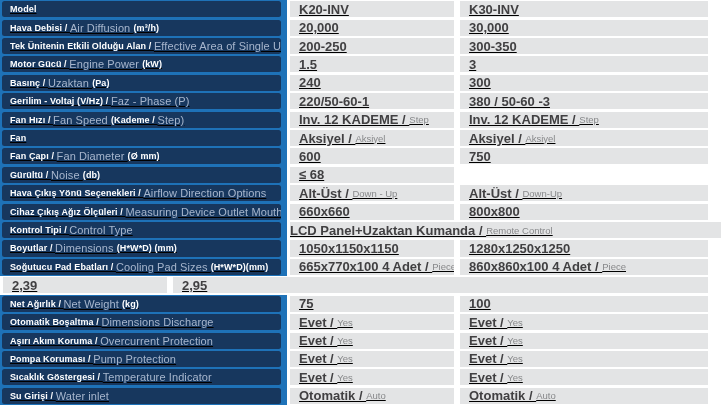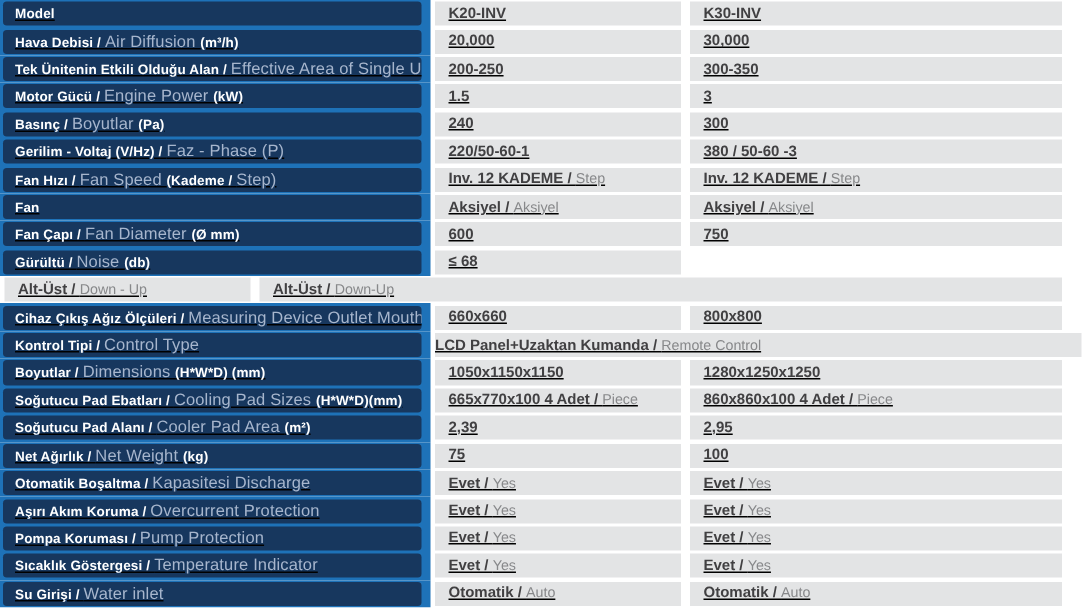--- a/index.html
+++ b/index.html
@@ -30,21 +30,21 @@
   .ln{color:var(--lblsec);font-size:11px;letter-spacing:.1px;}
   .val{
     box-sizing:border-box;background:var(--cellgray);
     margin:1.2px 0;display:flex;align-items:center;
     padding-left:9px;white-space:pre;overflow:hidden;
   }
   .val1{width:164px;margin-left:3px;flex-shrink:0;}
   .val2{flex:1;margin-left:6px;margin-right:16px;}
   .span2{flex:1;margin-left:3px;margin-right:3px;}
   .center{justify-content:flex-start;padding-left:0;}
-  .vb{color:var(--valbold);font-weight:bold;font-size:10px;}
+  .vb{color:var(--valbold);font-weight:bold;font-size:13px;}
   .vn{color:var(--valsec);font-size:9.5px;}
 </style>
 </head>
 <body>
 
 <div class="table">
     <div class="row">
       <div class="lblcol">
         <div class="lbl"><span class="lb">Model</span></div>
       </div>
@@ -67,21 +67,21 @@
     </div>
     <div class="row">
       <div class="lblcol">
         <div class="lbl"><span class="lb">Motor Gücü / </span><span class="ln">Engine Power </span><span class="lb">(kW)</span></div>
       </div>
       <div class="val val1"><span class="vb">1.5</span></div>
       <div class="val val2"><span class="vb">3</span></div>
     </div>
     <div class="row">
       <div class="lblcol">
-        <div class="lbl"><span class="lb">Basınç / </span><span class="ln">Boyutlar </span><span class="lb">(Pa)</span></div>
+        <div class="lbl"><span class="lb">Basınç / </span><span class="ln">Uzaktan </span><span class="lb">(Pa)</span></div>
       </div>
       <div class="val val1"><span class="vb">240</span></div>
       <div class="val val2"><span class="vb">300</span></div>
     </div>
     <div class="row">
       <div class="lblcol">
         <div class="lbl"><span class="lb">Gerilim - Voltaj (V/Hz) / </span><span class="ln">Faz - Phase (P)</span></div>
       </div>
       <div class="val val1"><span class="vb">220/50-60-1</span></div>
       <div class="val val2"><span class="vb">380 / 50-60 -3</span></div>
@@ -107,20 +107,23 @@
       <div class="val val1"><span class="vb">600</span></div>
       <div class="val val2"><span class="vb">750</span></div>
     </div>
     <div class="row">
       <div class="lblcol">
         <div class="lbl"><span class="lb">Gürültü / </span><span class="ln">Noise </span><span class="lb">(db)</span></div>
       </div>
       <div class="val val1"><span class="vb">≤ 68</span></div>
     </div>
     <div class="row">
+      <div class="lblcol">
+        <div class="lbl"><span class="lb">Hava Çıkış Yönü Seçenekleri / </span><span class="ln">Airflow Direction Options</span></div>
+      </div>
       <div class="val val1"><span class="vb">Alt-Üst / </span><span class="vn">Down - Up</span></div>
       <div class="val val2"><span class="vb">Alt-Üst / </span><span class="vn">Down-Up</span></div>
     </div>
     <div class="row">
       <div class="lblcol">
         <div class="lbl"><span class="lb">Cihaz Çıkış Ağız Ölçüleri / </span><span class="ln">Measuring Device Outlet Mouth </span><span class="lb">(H*W)(mm.)</span></div>
       </div>
       <div class="val val1"><span class="vb">660x660</span></div>
       <div class="val val2"><span class="vb">800x800</span></div>
     </div>
@@ -138,36 +141,33 @@
       <div class="val val2"><span class="vb">1280x1250x1250</span></div>
     </div>
     <div class="row">
       <div class="lblcol">
         <div class="lbl"><span class="lb">Soğutucu Pad Ebatları / </span><span class="ln">Cooling Pad Sizes </span><span class="lb">(H*W*D)(mm)</span></div>
       </div>
       <div class="val val1"><span class="vb">665x770x100 4 Adet / </span><span class="vn">Piece</span></div>
       <div class="val val2"><span class="vb">860x860x100 4 Adet / </span><span class="vn">Piece</span></div>
     </div>
     <div class="row">
-      <div class="lblcol">
-        <div class="lbl"><span class="lb">Soğutucu Pad Alanı / </span><span class="ln">Cooler Pad Area </span><span class="lb">(m²)</span></div>
-      </div>
       <div class="val val1"><span class="vb">2,39</span></div>
       <div class="val val2"><span class="vb">2,95</span></div>
     </div>
     <div class="row">
       <div class="lblcol">
         <div class="lbl"><span class="lb">Net Ağırlık / </span><span class="ln">Net Weight </span><span class="lb">(kg)</span></div>
       </div>
       <div class="val val1"><span class="vb">75</span></div>
       <div class="val val2"><span class="vb">100</span></div>
     </div>
     <div class="row">
       <div class="lblcol">
-        <div class="lbl"><span class="lb">Otomatik Boşaltma / </span><span class="ln">Kapasitesi Discharge</span></div>
+        <div class="lbl"><span class="lb">Otomatik Boşaltma / </span><span class="ln">Dimensions Discharge</span></div>
       </div>
       <div class="val val1"><span class="vb">Evet / </span><span class="vn">Yes</span></div>
       <div class="val val2"><span class="vb">Evet / </span><span class="vn">Yes</span></div>
     </div>
     <div class="row">
       <div class="lblcol">
         <div class="lbl"><span class="lb">Aşırı Akım Koruma / </span><span class="ln">Overcurrent Protection</span></div>
       </div>
       <div class="val val1"><span class="vb">Evet / </span><span class="vn">Yes</span></div>
       <div class="val val2"><span class="vb">Evet / </span><span class="vn">Yes</span></div>

